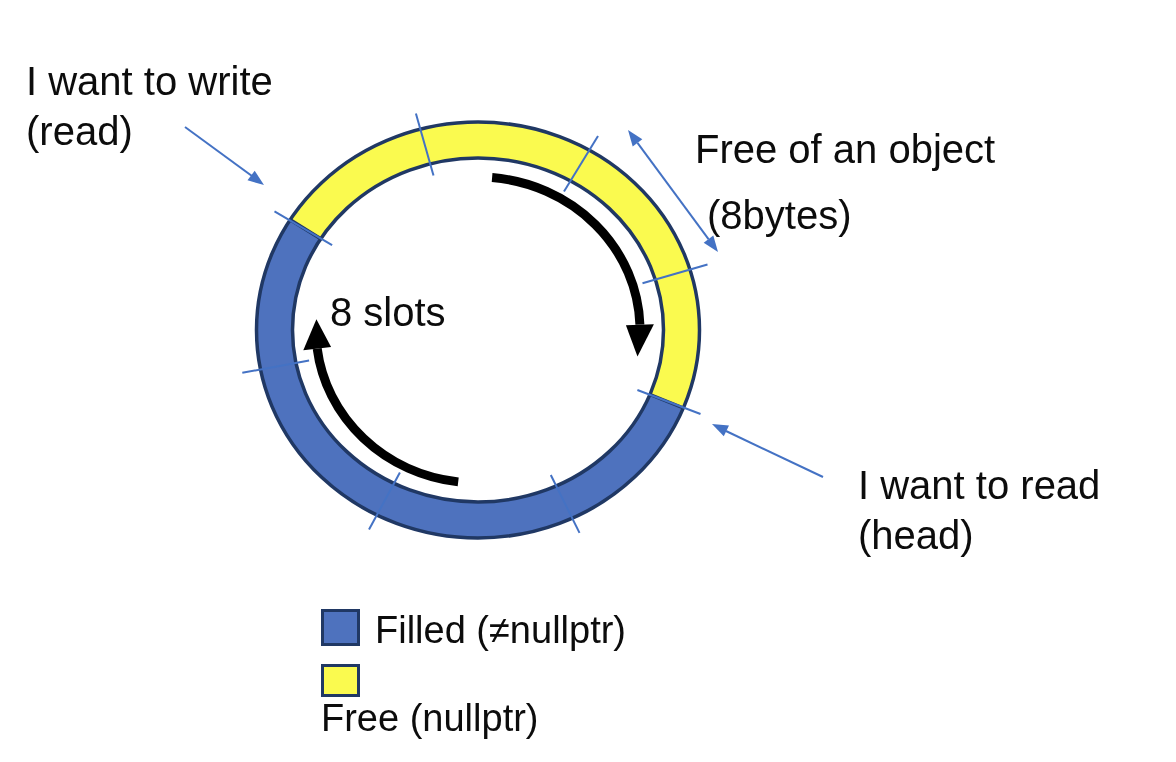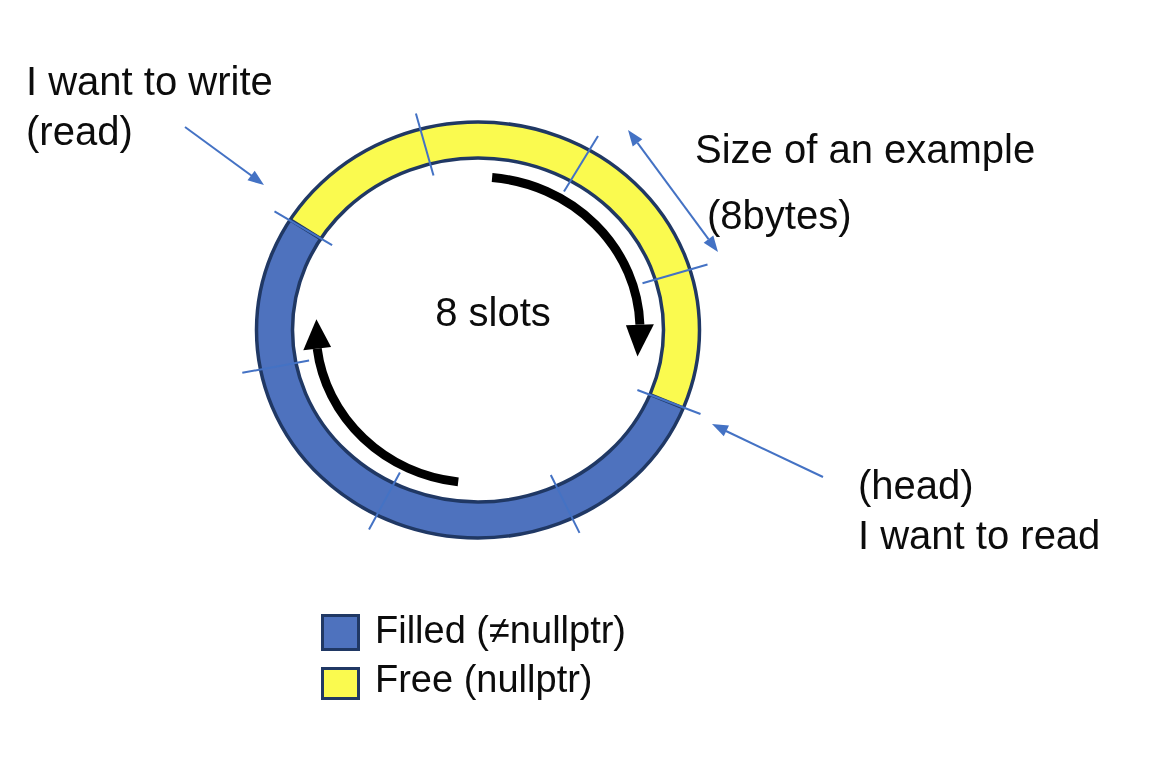--- a/index.html
+++ b/index.html
@@ -11,24 +11,24 @@
     font-family: "Liberation Sans", sans-serif;
     color: #0c0c0c;
     overflow: hidden;
   }
   .diagram-svg { position: absolute; left: 0; top: 0; }
   .label { position: absolute; font-size: 40px; line-height: 50px; white-space: nowrap; }
   .label .l2-indent { padding-left: 12px; margin-top: 16px; }
   .label-write  { left: 26px;  top: 56px; }
   .label-size   { left: 695px; top: 124px; }
   .label-read   { left: 858px; top: 460px; }
-  .label-center { left: 343px; top: 286px; width: 300px; text-align: center; line-height: 52px; }
+  .label-center { left: 330px; top: 286px; width: 300px; line-height: 52px; }
   .legend { position: absolute; left: 321px; top: 609px; }
-  .legend-row { display: flex; align-items: flex-end; height: 42px; margin-bottom: 13px; }
-  .legend-row:last-child { margin-bottom: 16px; height: 36px; }
+  .legend-row { display: flex; align-items: flex-start; height: 42px; margin-bottom: 13px; }
+  .legend-row:last-child { margin-bottom: 16px; height: 36px; flex-direction: column; }
   .swatch {
     display: inline-block;
     width: 33px; height: 31px;
     border: 3px solid #203864;
     margin-right: 15px;
     flex: 0 0 auto;
   }
   .swatch-filled { background: #4E72BE; }
   .swatch-free   { background: #FAFA4F; height: 27px; }
   .legend-label { font-size: 38px; line-height: 42px; white-space: nowrap; }
@@ -87,27 +87,27 @@
       <polygon points="718,252 703.7,242.7 713.3,235.5" fill="#4472C4"></polygon>
     </g>
   </svg>
 
   <div class="label label-write">
     <div>I want to write</div>
     <div>(read)</div>
   </div>
 
   <div class="label label-size">
-    <div>Size of an example</div>
+    <div>Free of an object</div>
     <div class="l2-indent">(8bytes)</div>
   </div>
 
   <div class="label label-read">
+    <div>I want to read</div>
     <div>(head)</div>
-    <div>I want to read</div>
   </div>
 
   <div class="label label-center">
     <div>8 slots</div>
   </div>
 
   <div class="legend">
     <div class="legend-row">
       <span class="swatch swatch-filled"></span>
       <span class="legend-label">Filled (≠nullptr)</span>

